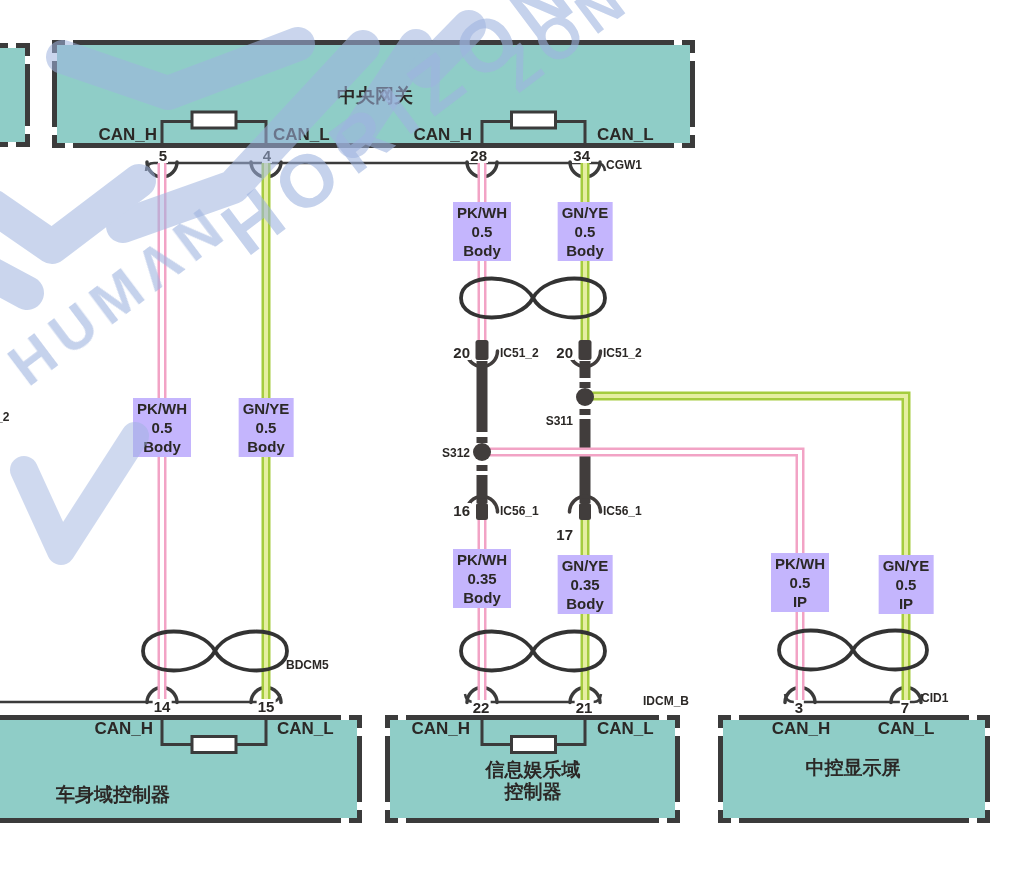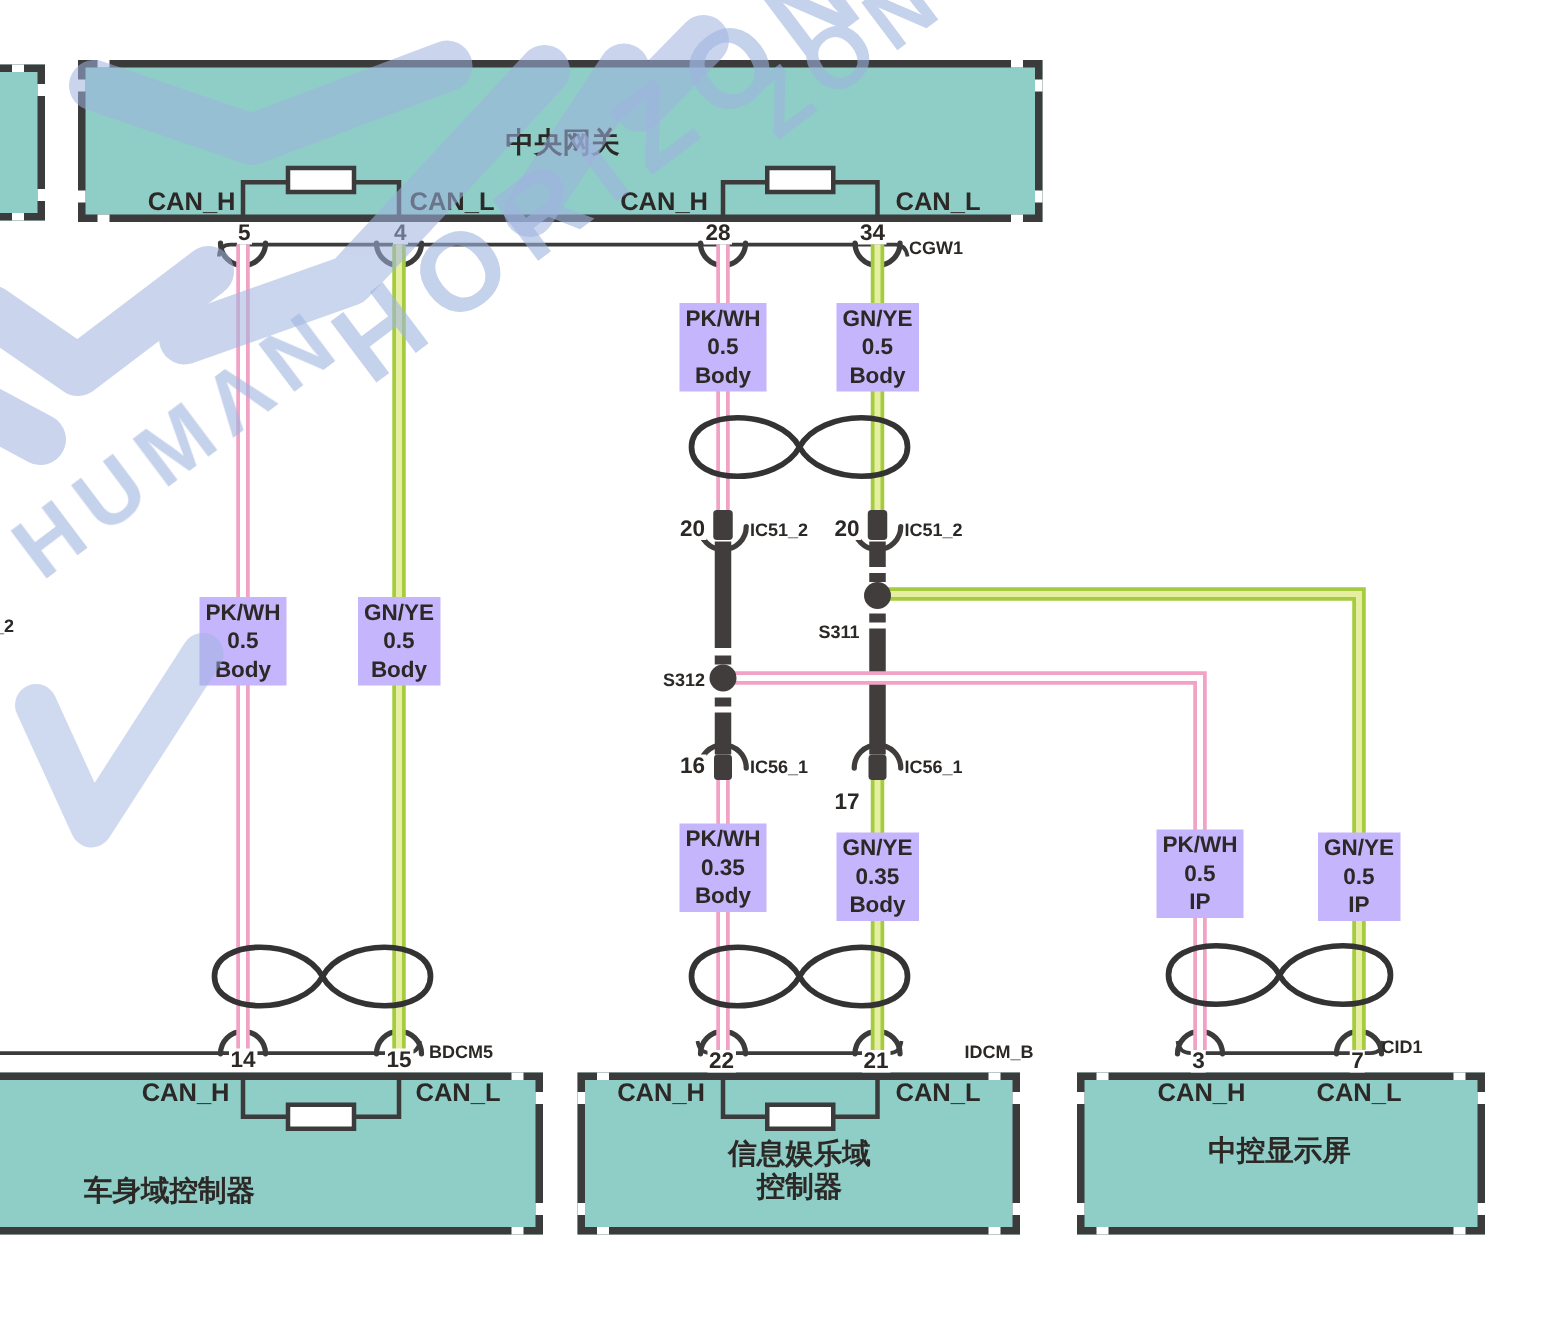--- a/index.html
+++ b/index.html
@@ -239,21 +239,21 @@
 <div class="txt clab" style="right:457px;top:414px;margin-left:40px;">S311</div>
 <div class="txt clab" style="right:560px;top:446px;">S312</div>
 
 <div class="txt num" style="right:559px;top:503px;">16</div>
 <div class="txt clab" style="left:500px;top:504px;">IC56_1</div>
 <div class="txt num" style="right:456px;top:503px;margin-top:24px;">17</div>
 <div class="txt clab" style="left:603px;top:504px;">IC56_1</div>
 
 <div class="txt num ctr" style="left:162px;top:699px;">14</div>
 <div class="txt num ctr" style="left:266px;top:699px;">15</div>
-<div class="txt clab" style="left:286px;top:694px;">BDCM5</div>
+<div class="txt clab" style="left:286px;top:658px;">BDCM5</div>
 <div class="txt num ctr" style="left:481px;top:700px;text-align:right;">22</div>
 <div class="txt num ctr" style="left:584px;top:700px;">21</div>
 <div class="txt clab" style="left:602px;top:694px;margin-left:41px;">IDCM_B</div>
 <div class="txt num ctr" style="left:799px;top:700px;">3</div>
 <div class="txt num ctr" style="left:905px;top:700px;">7</div>
 <div class="txt clab" style="left:921px;top:691px;">CID1</div>
 
 <div class="txt sig" style="right:877px;top:721px;">CAN_H</div>
 <div class="txt sig" style="left:277px;top:721px;">CAN_L</div>
 <div class="txt sig" style="right:560px;top:721px;">CAN_H</div>

